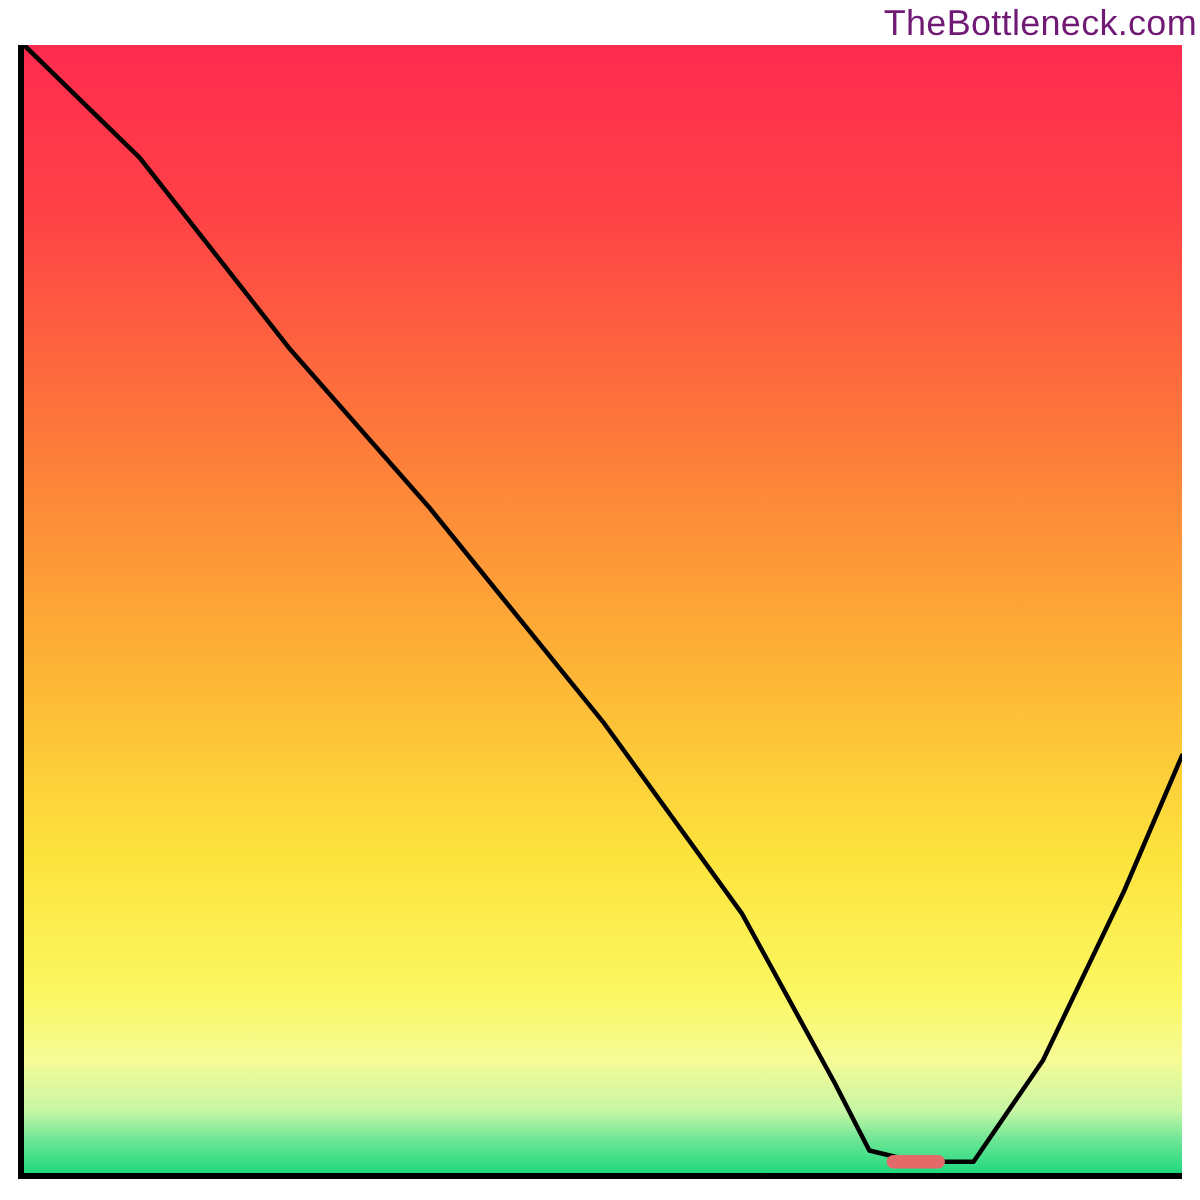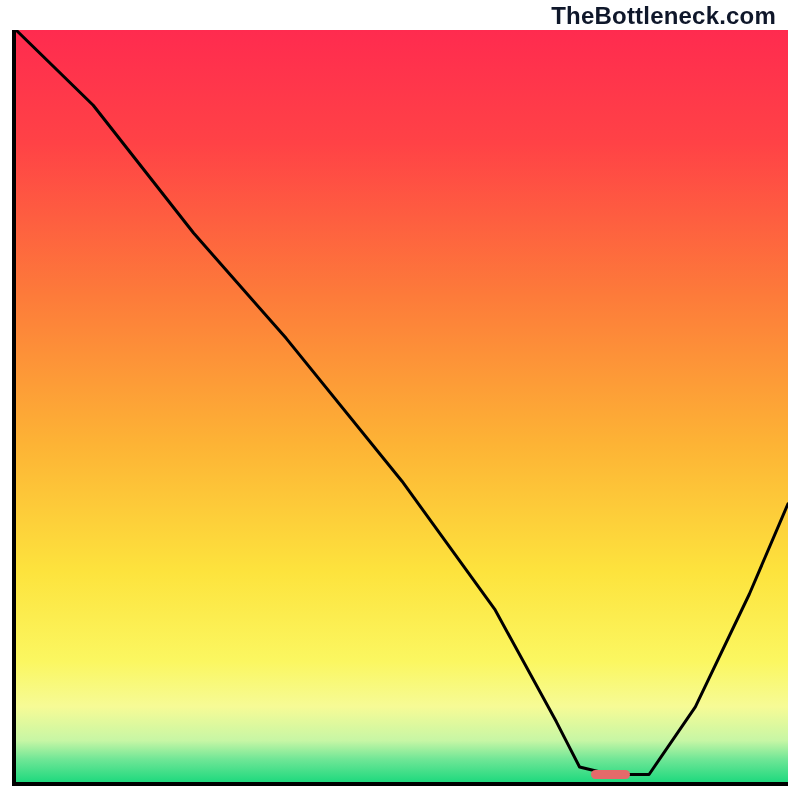--- a/index.html
+++ b/index.html
@@ -12,24 +12,24 @@
     font-family: Arial, Helvetica, sans-serif;
   }
   .stage {
     position: relative;
     width: 800px;
     height: 800px;
   }
   .watermark {
     position: absolute;
     top: 2px;
-    right: 24px;
+    right: 2px;
     font-size: 24px;
-    font-weight: 700;
-    color: #0f172a;
+    font-weight: 400;
+    color: #701a75;
     letter-spacing: 0.2px;
   }
   .plot-frame {
     position: absolute;
     left: 12px;
     top: 30px;
     width: 776px;
     height: 756px;
     border-left: 4px solid #000;
     border-bottom: 4px solid #000;

